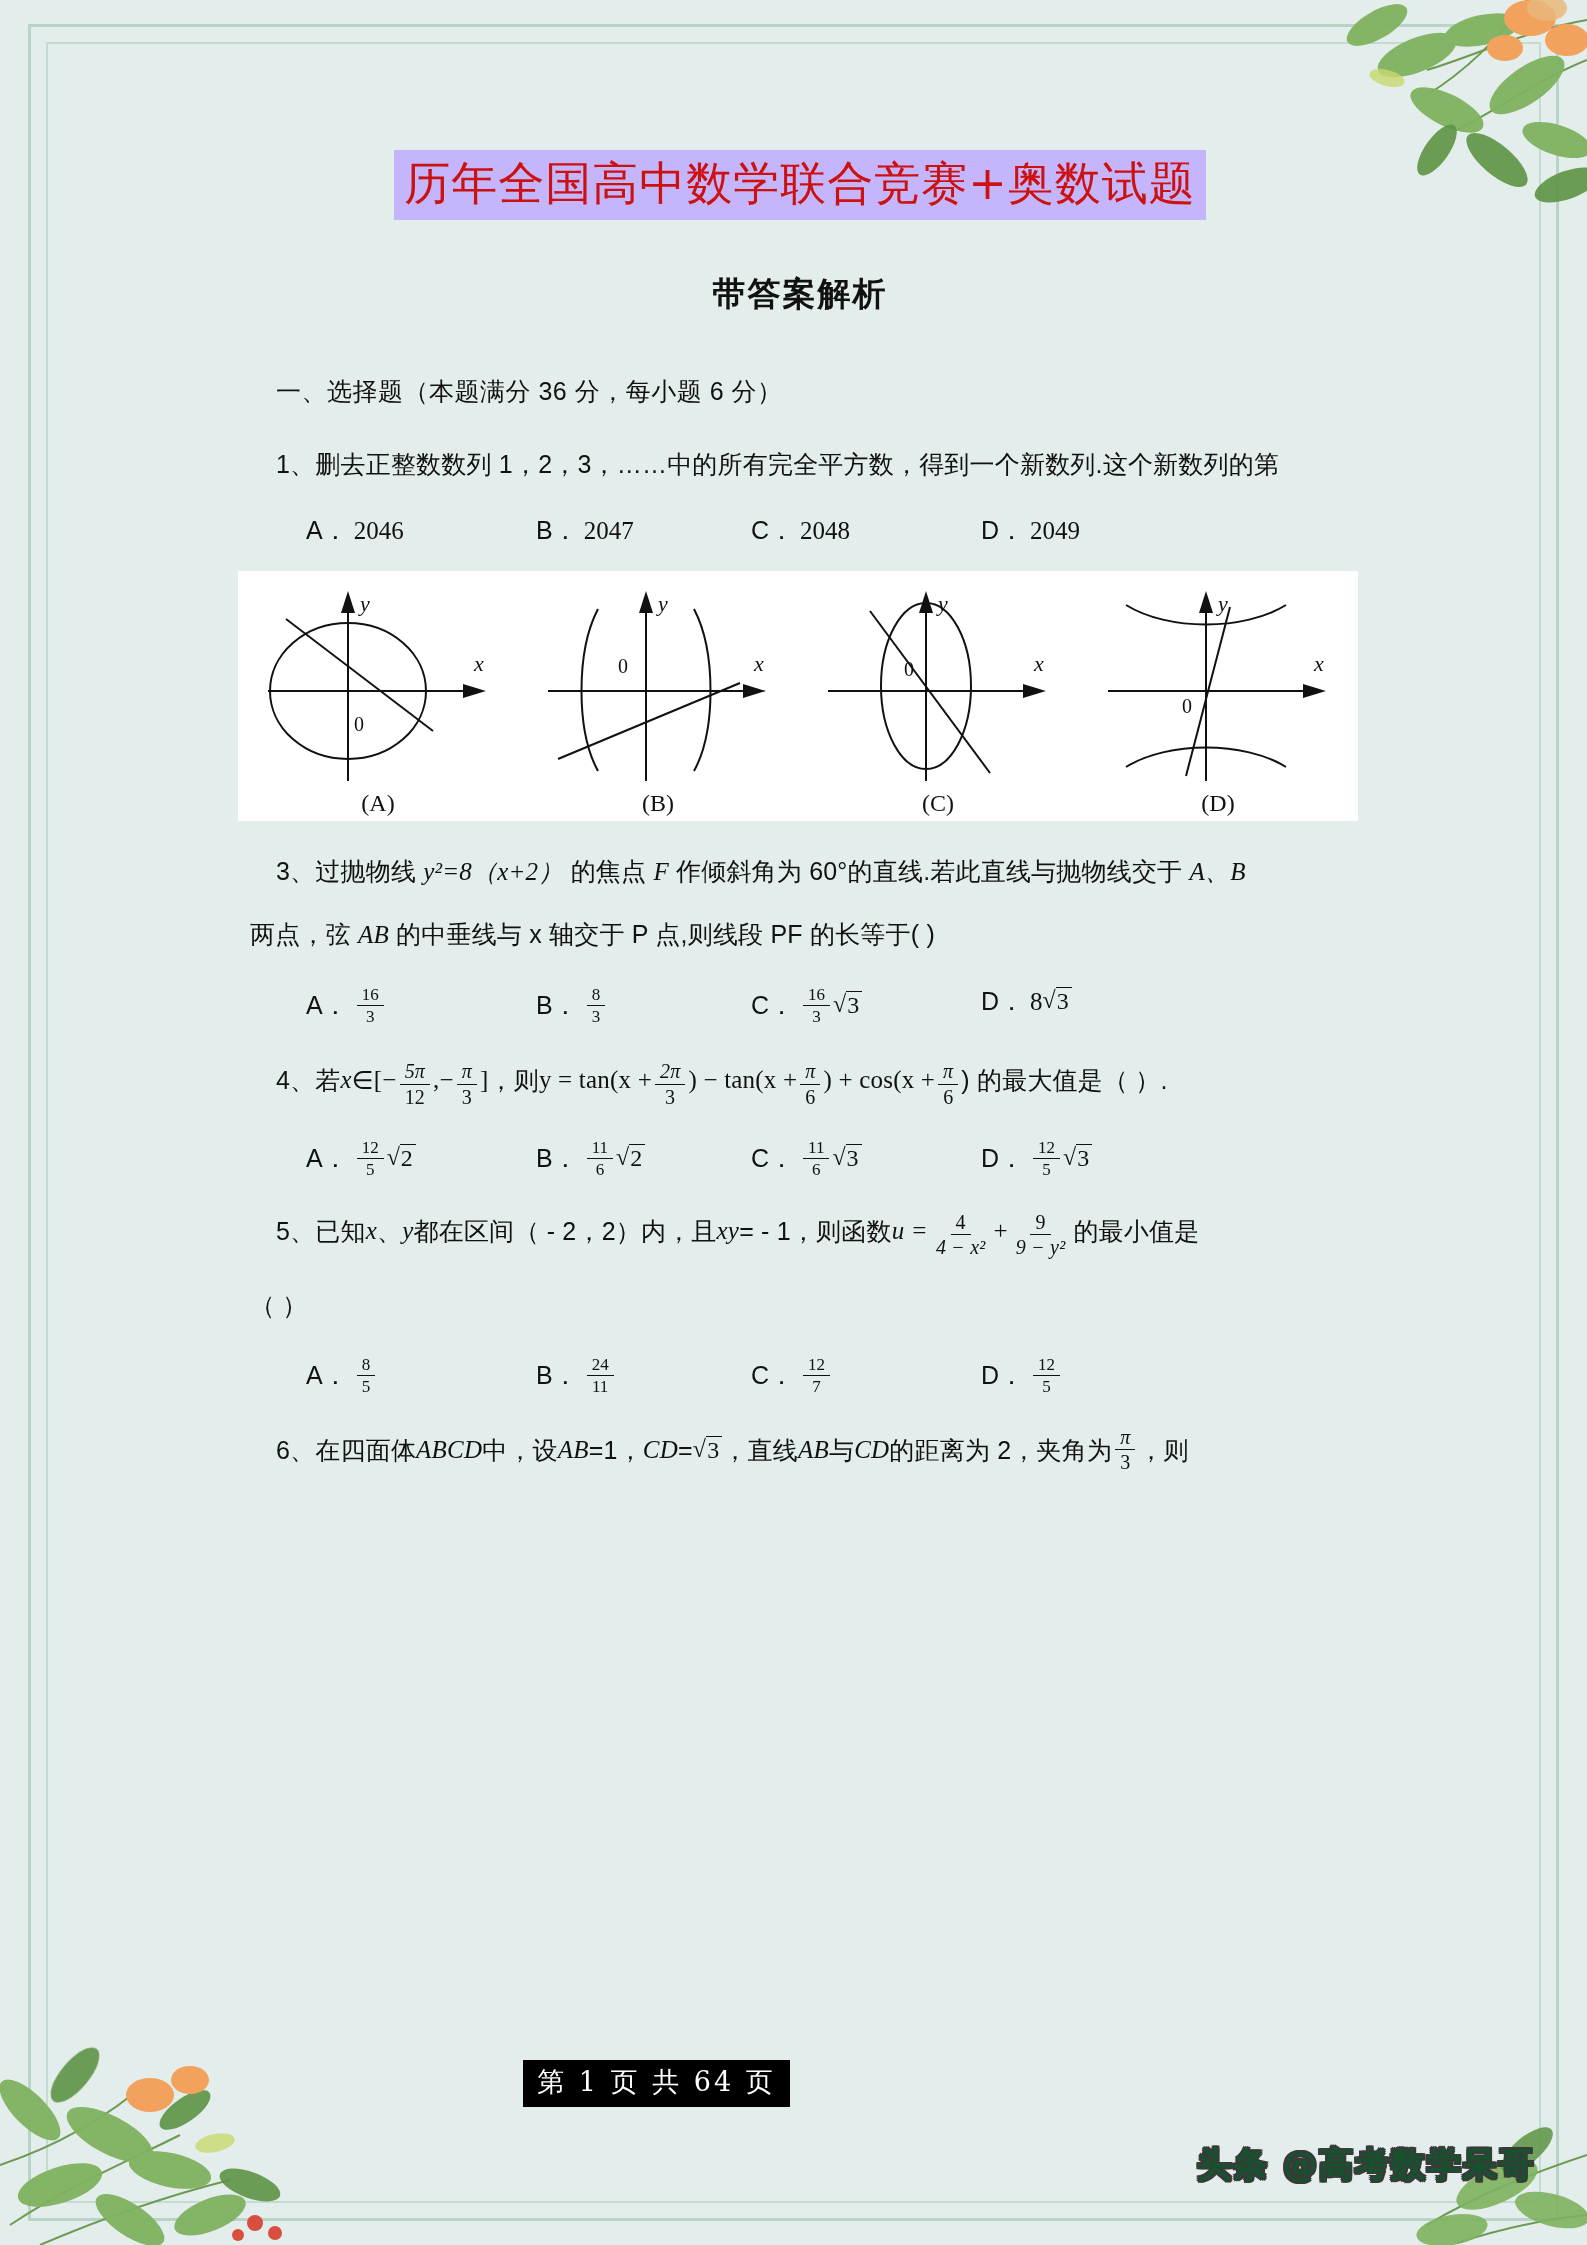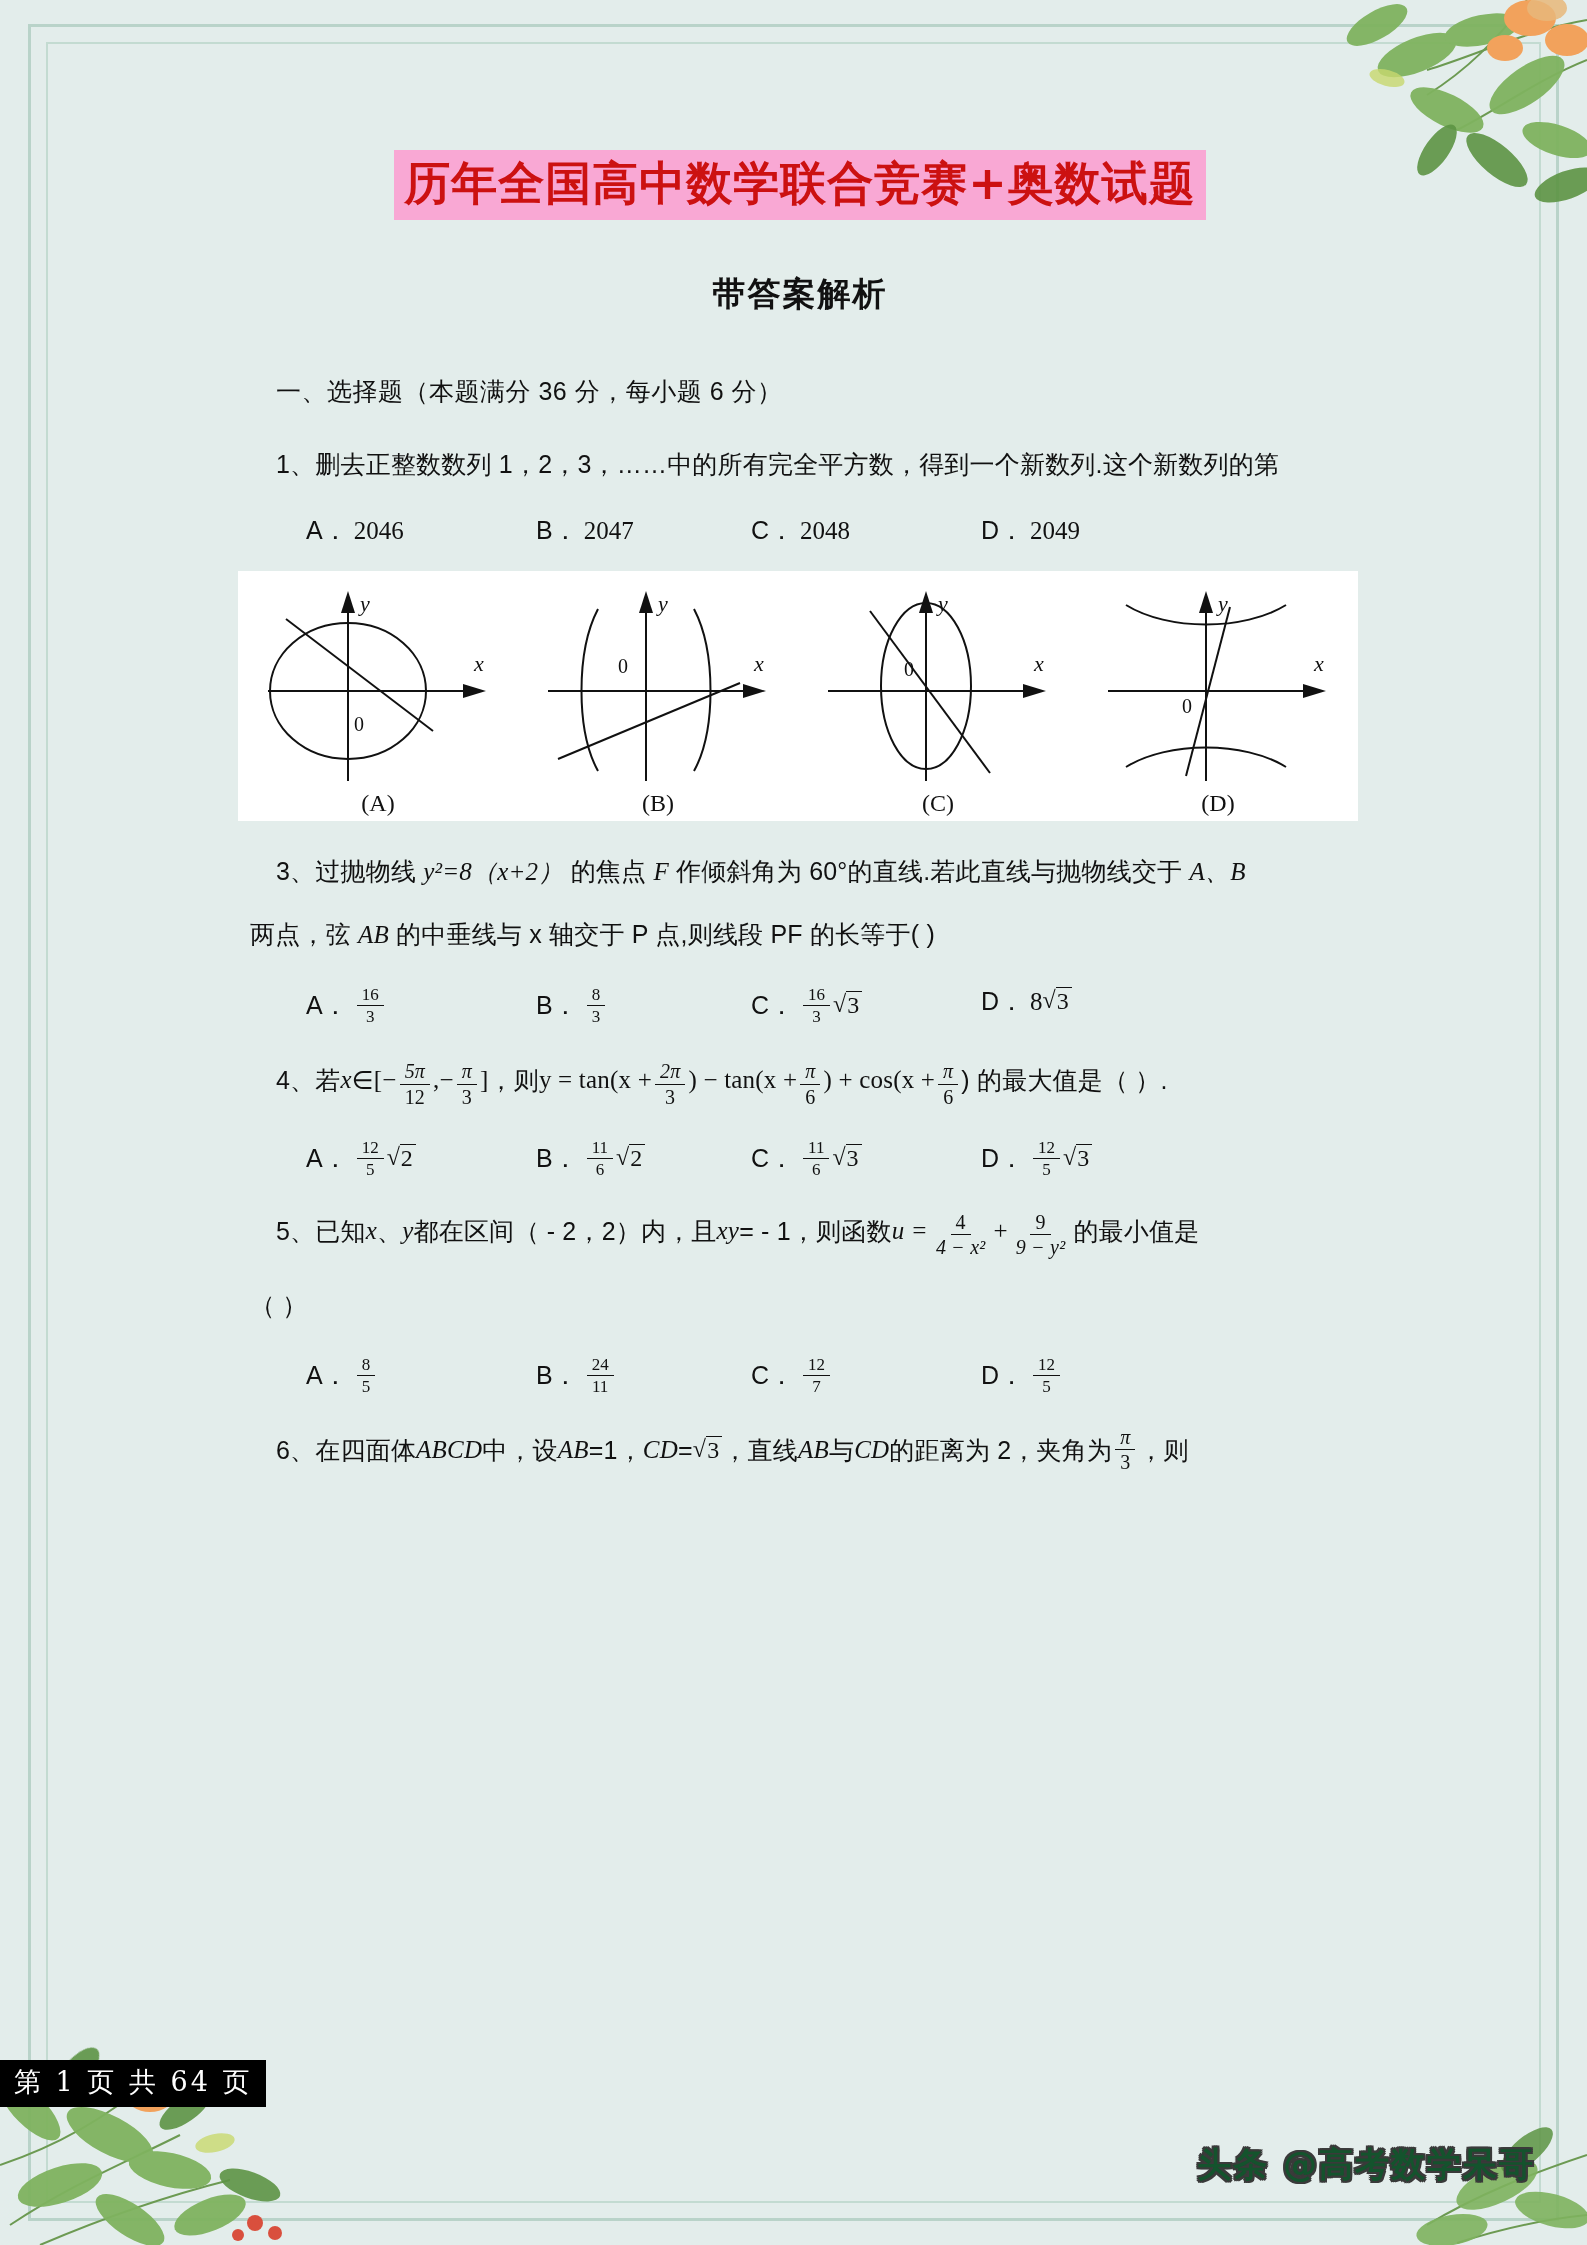--- a/index.html
+++ b/index.html
@@ -36,24 +36,24 @@
   .content{
     position:absolute;left:250px;top:150px;width:1100px;
   }
 
   .doc-title{
     text-align:center;
     margin:0 0 0 0;
   }
   .doc-title span{
     display:inline-block;
-    background:#f9a8d4;
+    background:#c4b5fd;
     color:#cc1111;
     font-size:46px;
-    font-weight:bold;
+    font-weight:normal;
     line-height:1.35;
     letter-spacing:1px;
     padding:2px 10px 6px 10px;
     font-family:"DejaVu Sans","Liberation Sans",sans-serif;
     text-align:center;
   }
   .doc-subtitle{
     text-align:center;
     font-size:33px;
     font-weight:bold;
@@ -112,21 +112,21 @@
     position:absolute;top:0;width:280px;height:250px;
   }
   .fig-cap{
     position:absolute;bottom:4px;width:100%;text-align:center;
     font-size:24px;color:#111;
     font-family:"Liberation Serif","DejaVu Serif",serif;
   }
 
   
   .footer{
-    position:absolute;left:0;width:1313px;top:2060px;text-align:left;
+    position:absolute;left:0;width:1313px;top:2060px;text-align:center;
   }
   .footer span{
     display:inline-block;background:#000;color:#fff;
     font-size:27px;padding:4px 14px 7px 14px;letter-spacing:3px;
     font-family:"DejaVu Serif","Liberation Serif",serif;
   }
   .watermark{
     position:absolute;right:52px;top:2142px;
     font-size:34px;font-weight:bold;color:#14532d;
     text-shadow:

